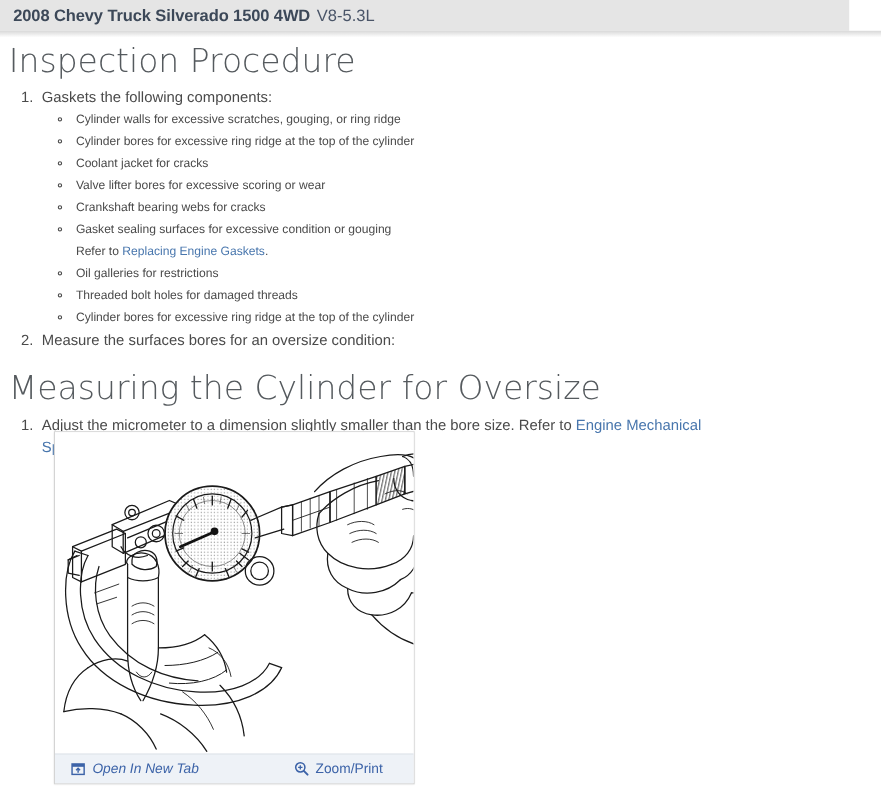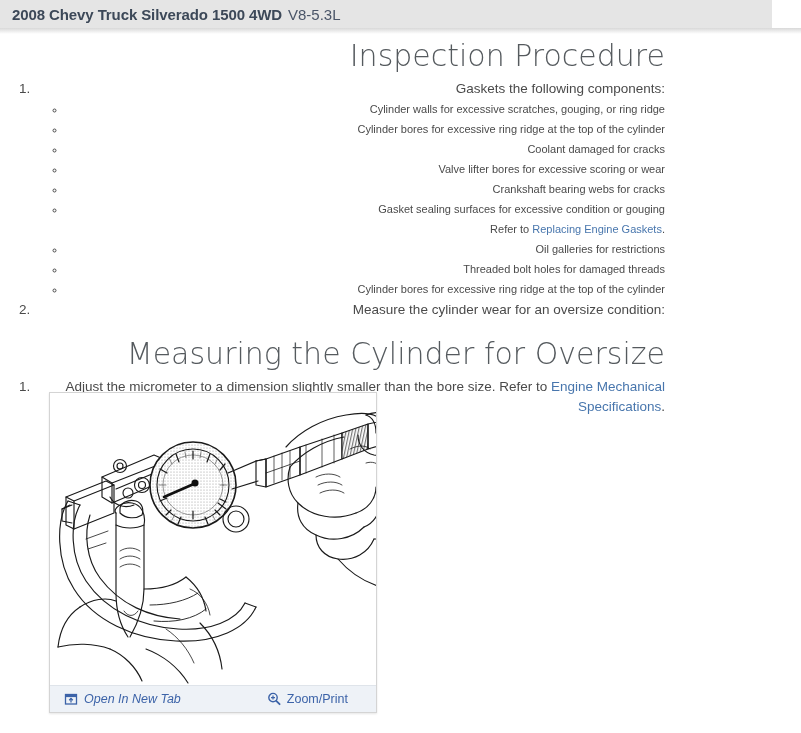--- a/index.html
+++ b/index.html
@@ -47,21 +47,20 @@
     font-size: 15px;
     font-weight: normal;
     color: #4a5568;
   }
 
   
   .content {
     position: absolute;
     left: 0; top: 34px;
     width: 665px;
-    text-align: right;
   }
 
   h1.section-heading {
     font-size: 30px;
     font-weight: 300;
     color: #555a5e;
     margin: 4px 0 6px 8px;
     letter-spacing: 0px;
     font-family: "DejaVu Sans", sans-serif;
     font-stretch: normal;
@@ -169,33 +168,33 @@
 <div class="content">
 
   <h1 class="section-heading">Inspection Procedure</h1>
 
   <ol class="proc-list">
     <li>
       <span>Gaskets the following components:</span>
       <ul class="sub-list">
         <li>Cylinder walls for excessive scratches, gouging, or ring ridge</li>
         <li>Cylinder bores for excessive ring ridge at the top of the cylinder</li>
-        <li>Coolant damaged for cracks</li>
+        <li>Coolant jacket for cracks</li>
         <li>Valve lifter bores for excessive scoring or wear</li>
         <li>Crankshaft bearing webs for cracks</li>
         <li>
           <span>Gasket sealing surfaces for excessive condition or gouging</span>
           <span class="refline"><span>Refer to </span><a class="doc-link">Replacing Engine Gaskets</a><span>.</span></span>
         </li>
         <li>Oil galleries for restrictions</li>
         <li>Threaded bolt holes for damaged threads</li>
         <li>Cylinder bores for excessive ring ridge at the top of the cylinder</li>
       </ul>
     </li>
-    <li>Measure the cylinder wear for an oversize condition:</li>
+    <li>Measure the surfaces bores for an oversize condition:</li>
   </ol>
 
   <h1 class="section-heading-2">Measuring the Cylinder for Oversize</h1>
 
   <ol class="proc-list">
     <li><span>Adjust the micrometer to a dimension slightly smaller than the bore size. Refer to </span><a class="doc-link">Engine Mechanical Specifications</a><span>.</span></li>
   </ol>
 
 </div>
 

